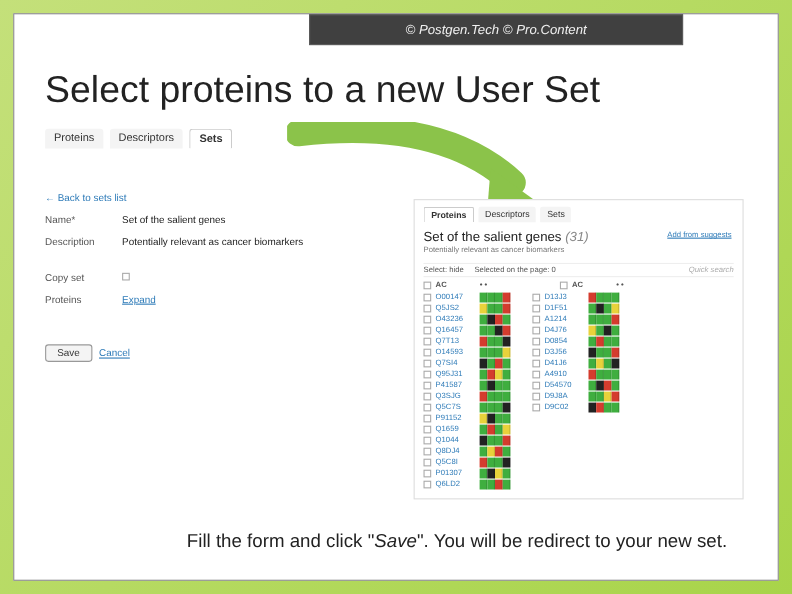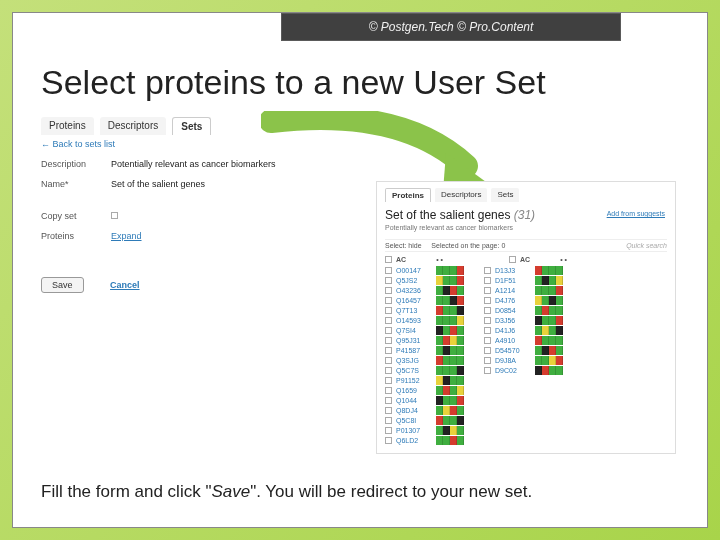--- a/index.html
+++ b/index.html
@@ -48,31 +48,31 @@
   }
   .tab { padding: 3px 8px; background: #f4f4f4; border-radius: 3px 3px 0 0; color:#333; }
   .tab.active { background: #fff; border: 1px solid #ccc; border-bottom: none; font-weight: bold; }
   .form-panel {
     position: absolute;
     top: 22px; left: 0;
     width: 310px;
     font-size: 9px;
     color: #333;
   }
-  .back-link { color: #2e7bb8; font-size: 9px; }
+  .back-link { color: #2e7bb8; font-size: 9px; margin-top: 36px; }
   .form-row { display: flex; margin-top: 10px; }
   .form-label { width: 70px; color: #555; }
   .form-val { flex: 1; color: #222; }
   .save-btn {
     display: inline-block; padding: 2px 10px;
     border: 1px solid #999; border-radius: 3px;
     background: #f4f4f4; font-size: 9px;
     margin-top: 18px;
   }
-  .cancel-link { font-size: 9px; color: #2e7bb8; margin-left: 24px; text-decoration: underline; font-weight: bold; }
+  .cancel-link { font-size: 9px; color: #2e7bb8; margin-left: 4px; text-decoration: underline; }
 
   .arrow {
     position: absolute;
     top: -6px; left: 220px;
     width: 240px; height: 95px;
     pointer-events: none;
   }
 
   .right-panel {
     position: absolute;
@@ -110,20 +110,21 @@
   .y { background: #e8d23b; }
   .k { background: #222; }
 
   .footer-text {
     position: absolute;
     left: 28px; bottom: 24px;
     font-size: 17px;
     color: #222;
     width: 620px;
     line-height: 1.3;
+    text-align: right;
   }
   .footer-text .save-em { font-style: italic; }
 </style>
 </head>
 <body>
 
 <div class="slide">
   <div class="header-bar">
     <span>© Postgen.Tech © Pro.Content</span>
   </div>
@@ -134,26 +135,26 @@
 
     <div class="tabs1">
       <div class="tab">Proteins</div>
       <div class="tab">Descriptors</div>
       <div class="tab active">Sets</div>
     </div>
 
     <div class="form-panel">
       <div class="back-link">← Back to sets list</div>
       <div class="form-row">
+        <div class="form-label">Name*</div>
+        <div class="form-val">Set of the salient genes</div>
+      </div>
+      <div class="form-row">
         <div class="form-label">Description</div>
         <div class="form-val">Potentially relevant as cancer biomarkers</div>
-      </div>
-      <div class="form-row">
-        <div class="form-label">Name*</div>
-        <div class="form-val">Set of the salient genes</div>
       </div>
       <div class="form-row" style="margin-top:22px;">
         <div class="form-label">Copy set</div>
         <div class="form-val"><span class="cb"></span></div>
       </div>
       <div class="form-row">
         <div class="form-label">Proteins</div>
         <div class="form-val"><span style="color:#2e7bb8;text-decoration:underline;">Expand</span></div>
       </div>
       <div style="margin-top:18px;">

